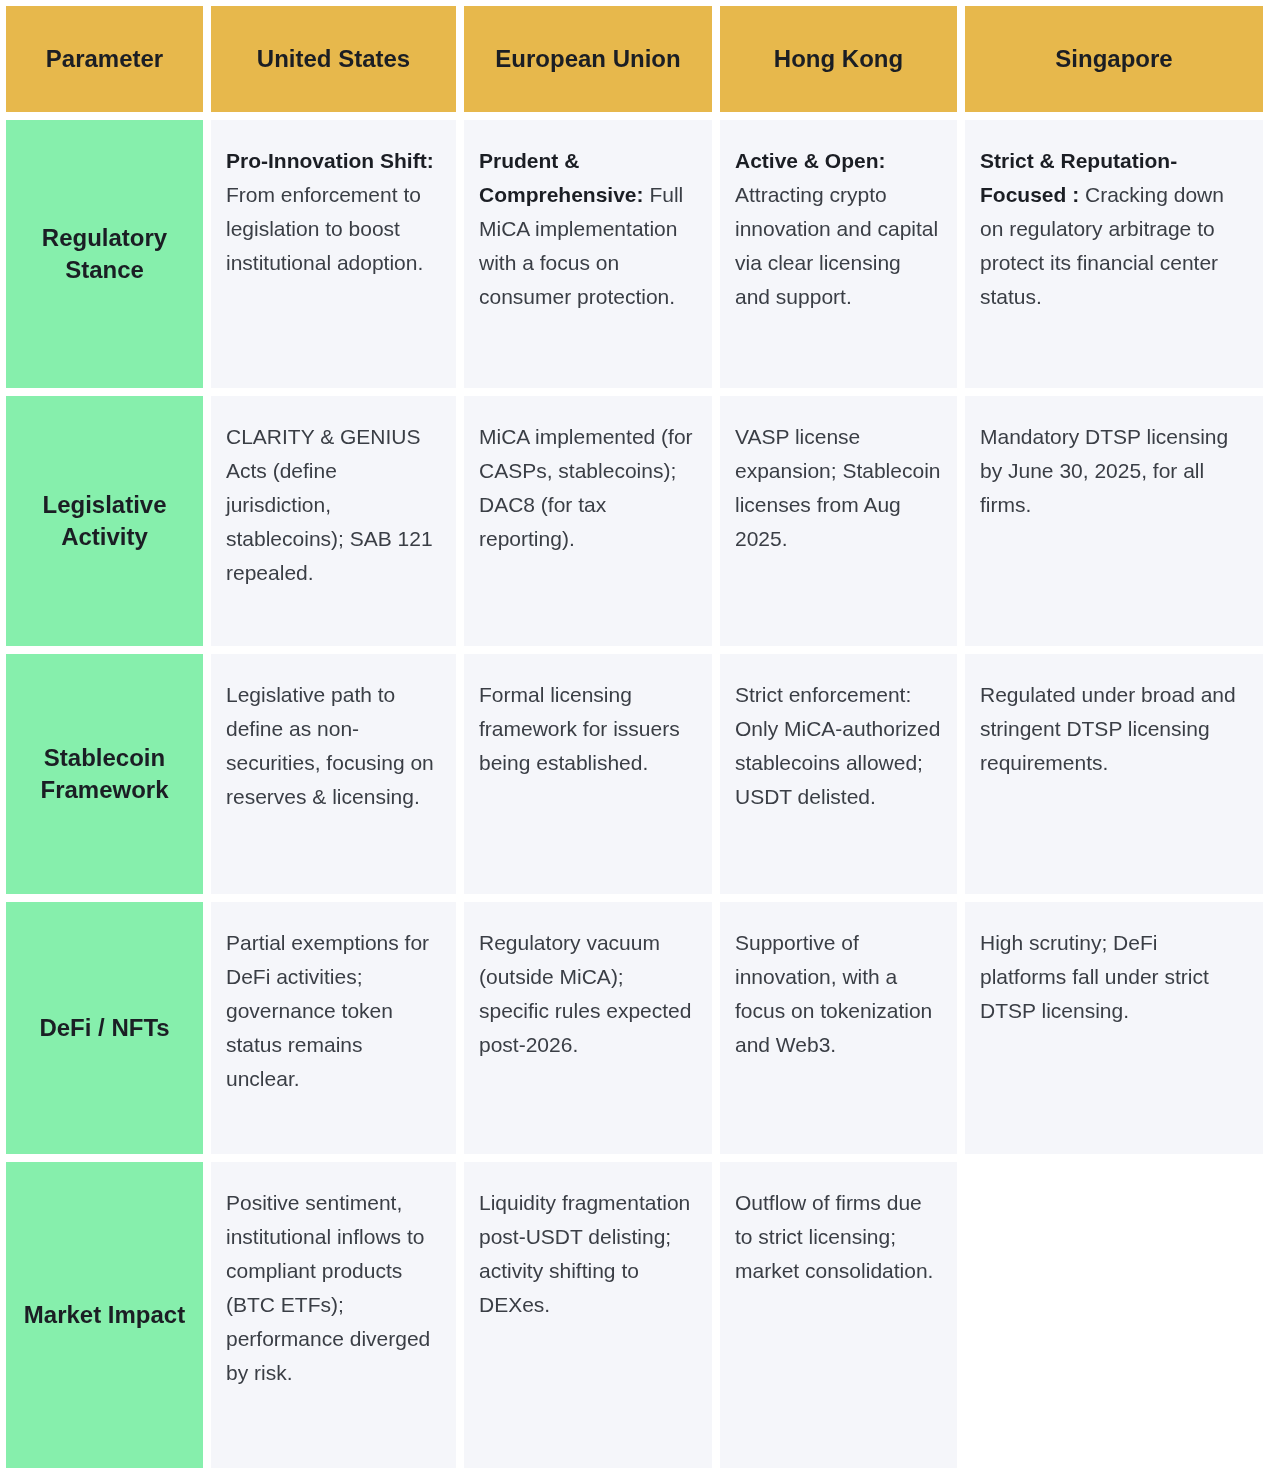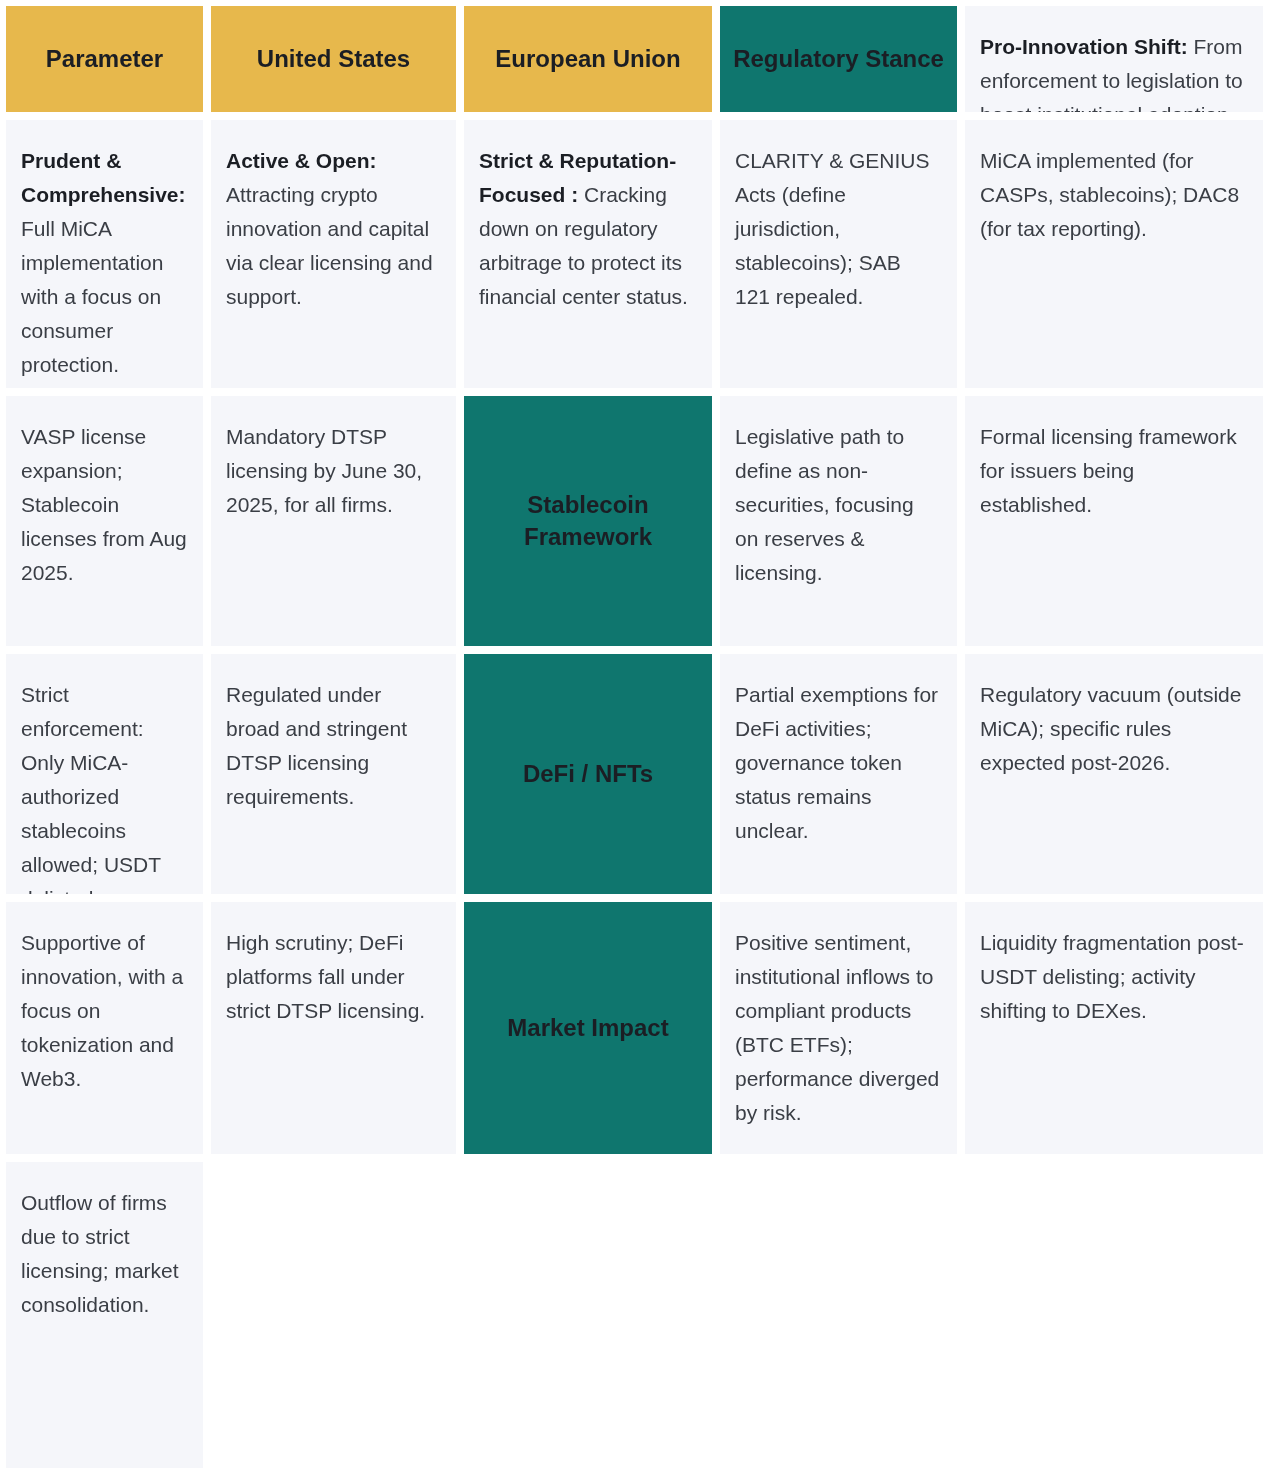--- a/index.html
+++ b/index.html
@@ -28,21 +28,21 @@
     background: #e7b84c;
     display: flex;
     align-items: center;
     justify-content: center;
     font-weight: bold;
     font-size: 24px;
     color: #1b1e24;
     text-align: center;
   }
   .param {
-    background: #0f766e;
+    background: #86efac;
     display: flex;
     align-items: center;
     justify-content: center;
     font-weight: bold;
     font-size: 24px;
     line-height: 1.35;
     color: #1b1e24;
     text-align: center;
     padding: 0 8px;
     box-sizing: border-box;
@@ -64,35 +64,38 @@
 </style>
 </head>
 <body>
 
 <div class="page">
   <div class="table">
 
     <div class="th">Parameter</div>
     <div class="th">United States</div>
     <div class="th">European Union</div>
+    <div class="th">Hong Kong</div>
+    <div class="th">Singapore</div>
 
     <div class="param">Regulatory Stance</div>
     <div class="cell">
       <span class="lead">Pro-Innovation Shift:</span><span> From enforcement to legislation to boost institutional adoption.</span>
     </div>
     <div class="cell">
       <span class="lead">Prudent &amp; Comprehensive:</span><span> Full MiCA implementation with a focus on consumer protection.</span>
     </div>
     <div class="cell">
       <span class="lead">Active &amp; Open:</span><span> Attracting crypto innovation and capital via clear licensing and support.</span>
     </div>
     <div class="cell">
       <span class="lead">Strict &amp; Reputation-Focused :</span><span> Cracking down on regulatory arbitrage to protect its financial center status.</span>
     </div>
 
+    <div class="param">Legislative Activity</div>
     <div class="cell">
       <span>CLARITY &amp; GENIUS Acts (define jurisdiction, stablecoins); SAB 121 repealed.</span>
     </div>
     <div class="cell">
       <span>MiCA implemented (for CASPs, stablecoins); DAC8 (for tax reporting).</span>
     </div>
     <div class="cell">
       <span>VASP license expansion; Stablecoin licenses from Aug 2025.</span>
     </div>
     <div class="cell">

